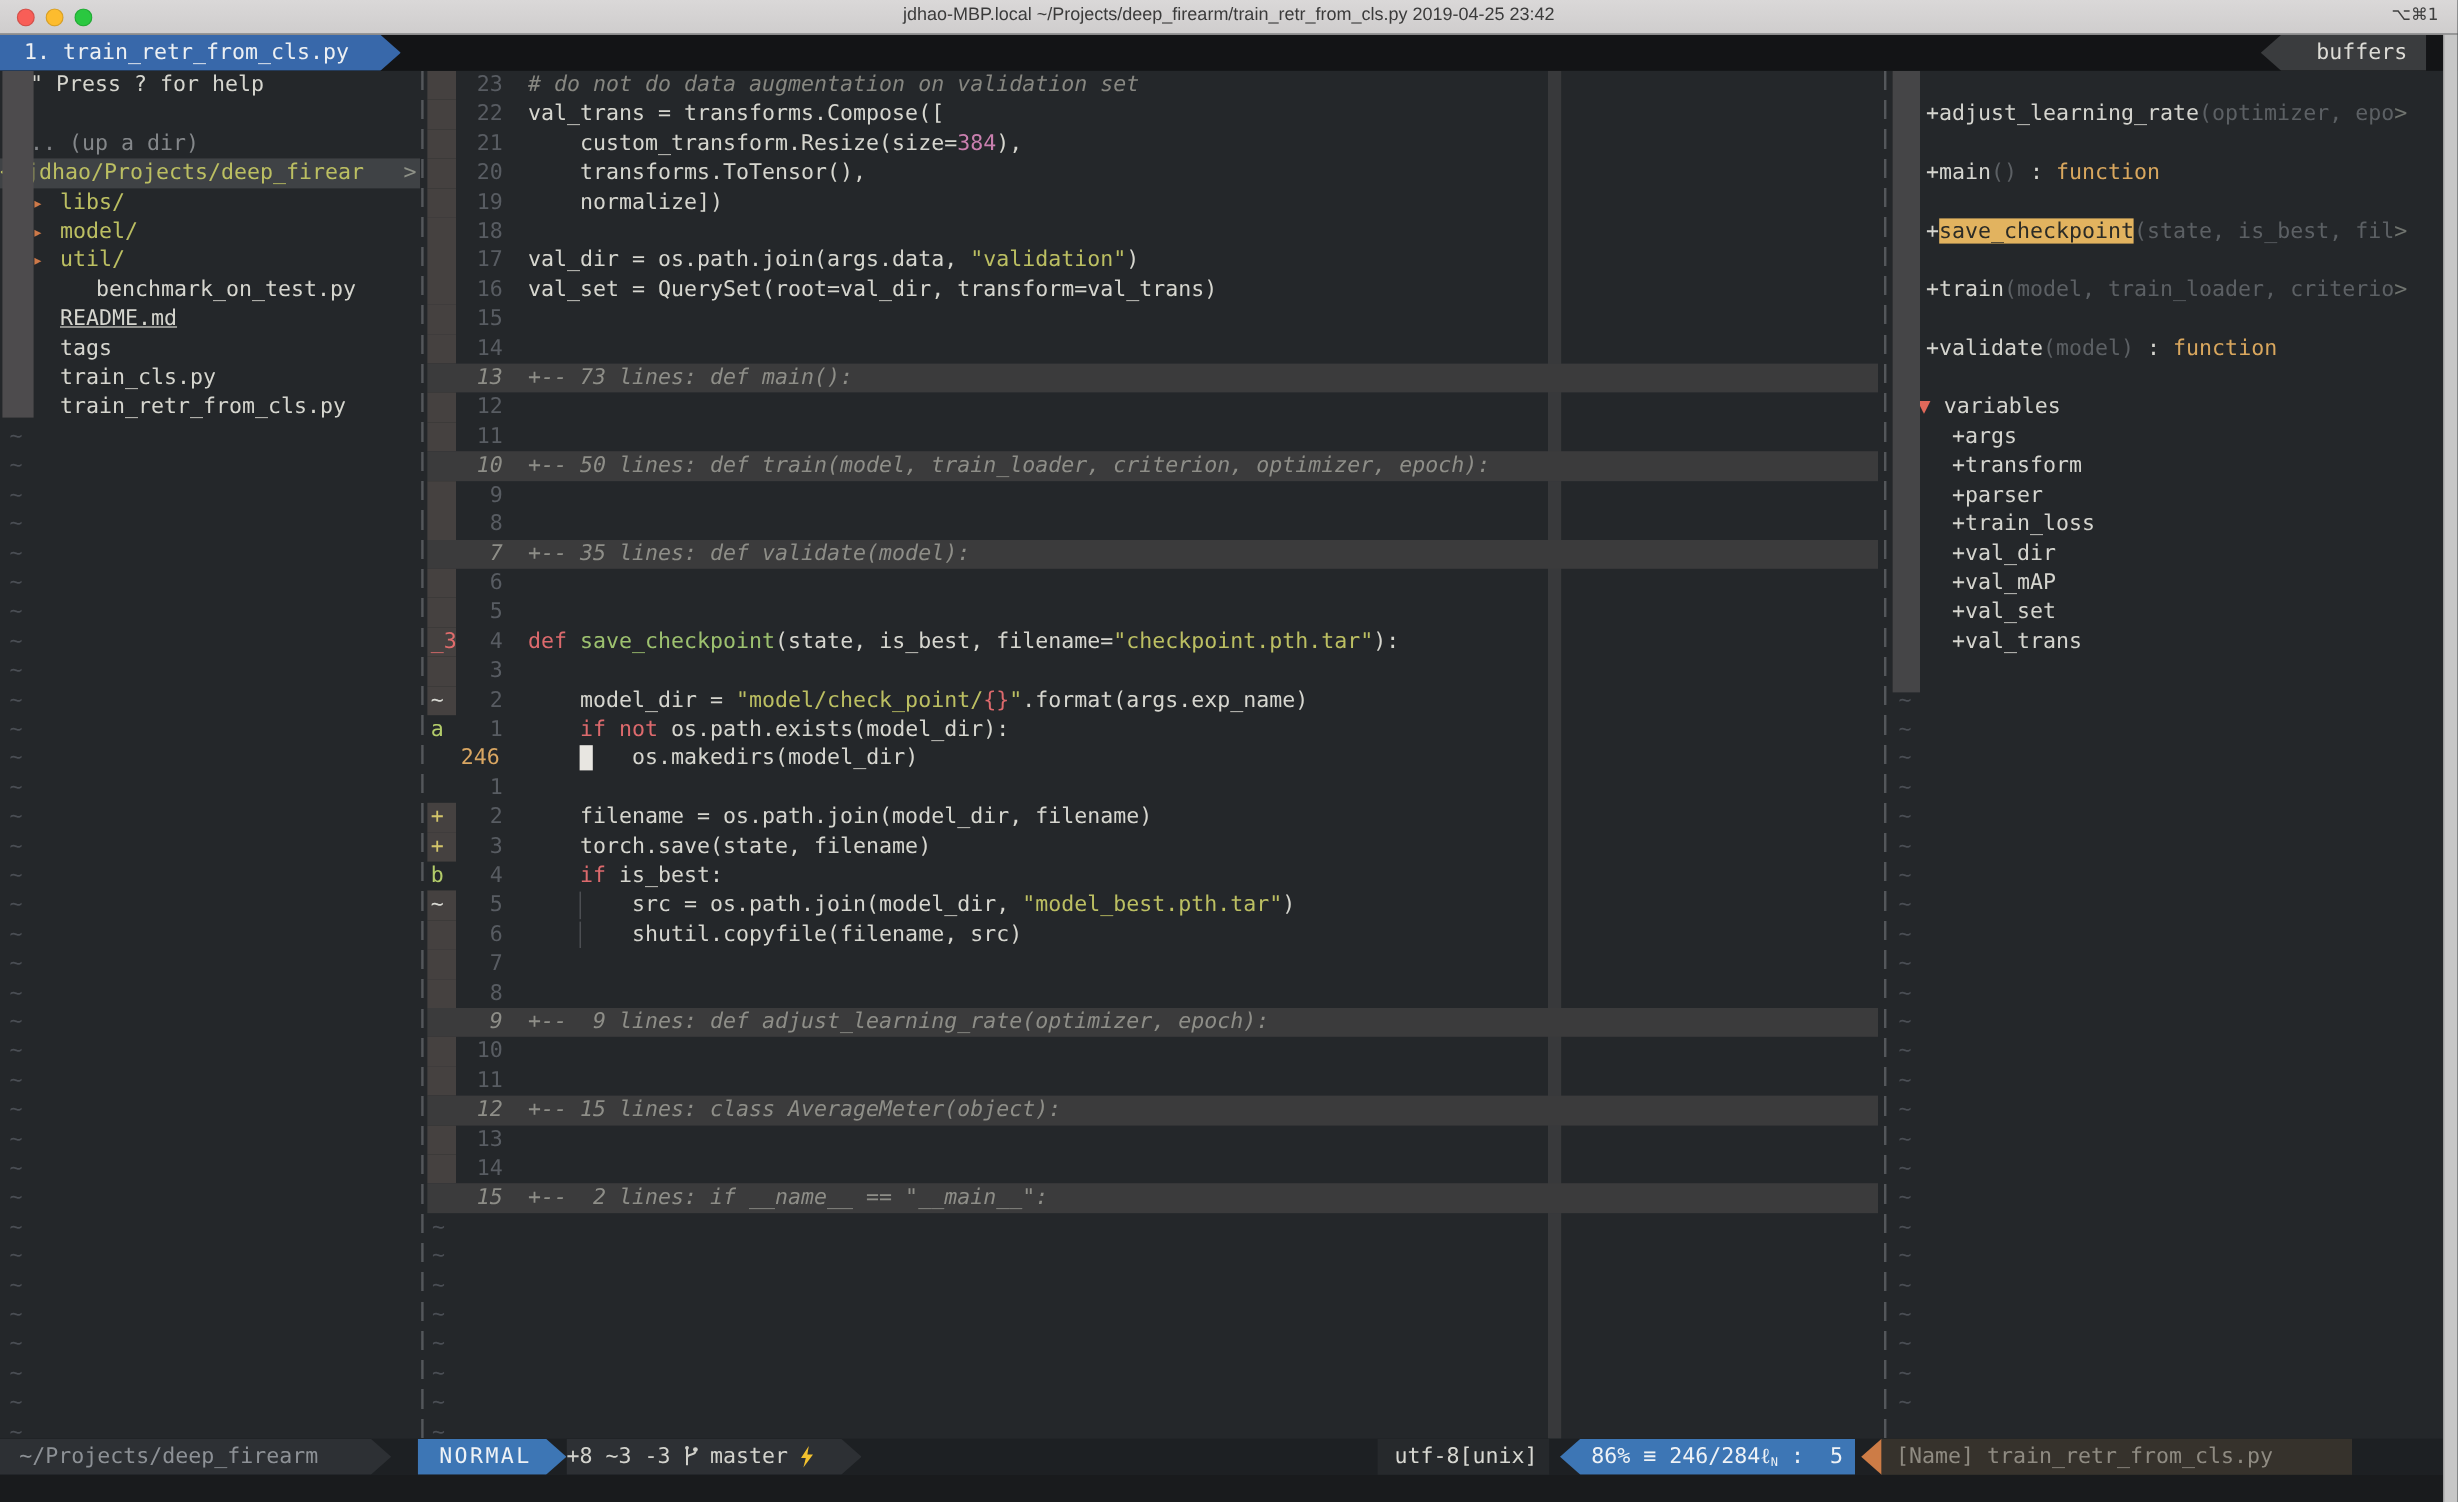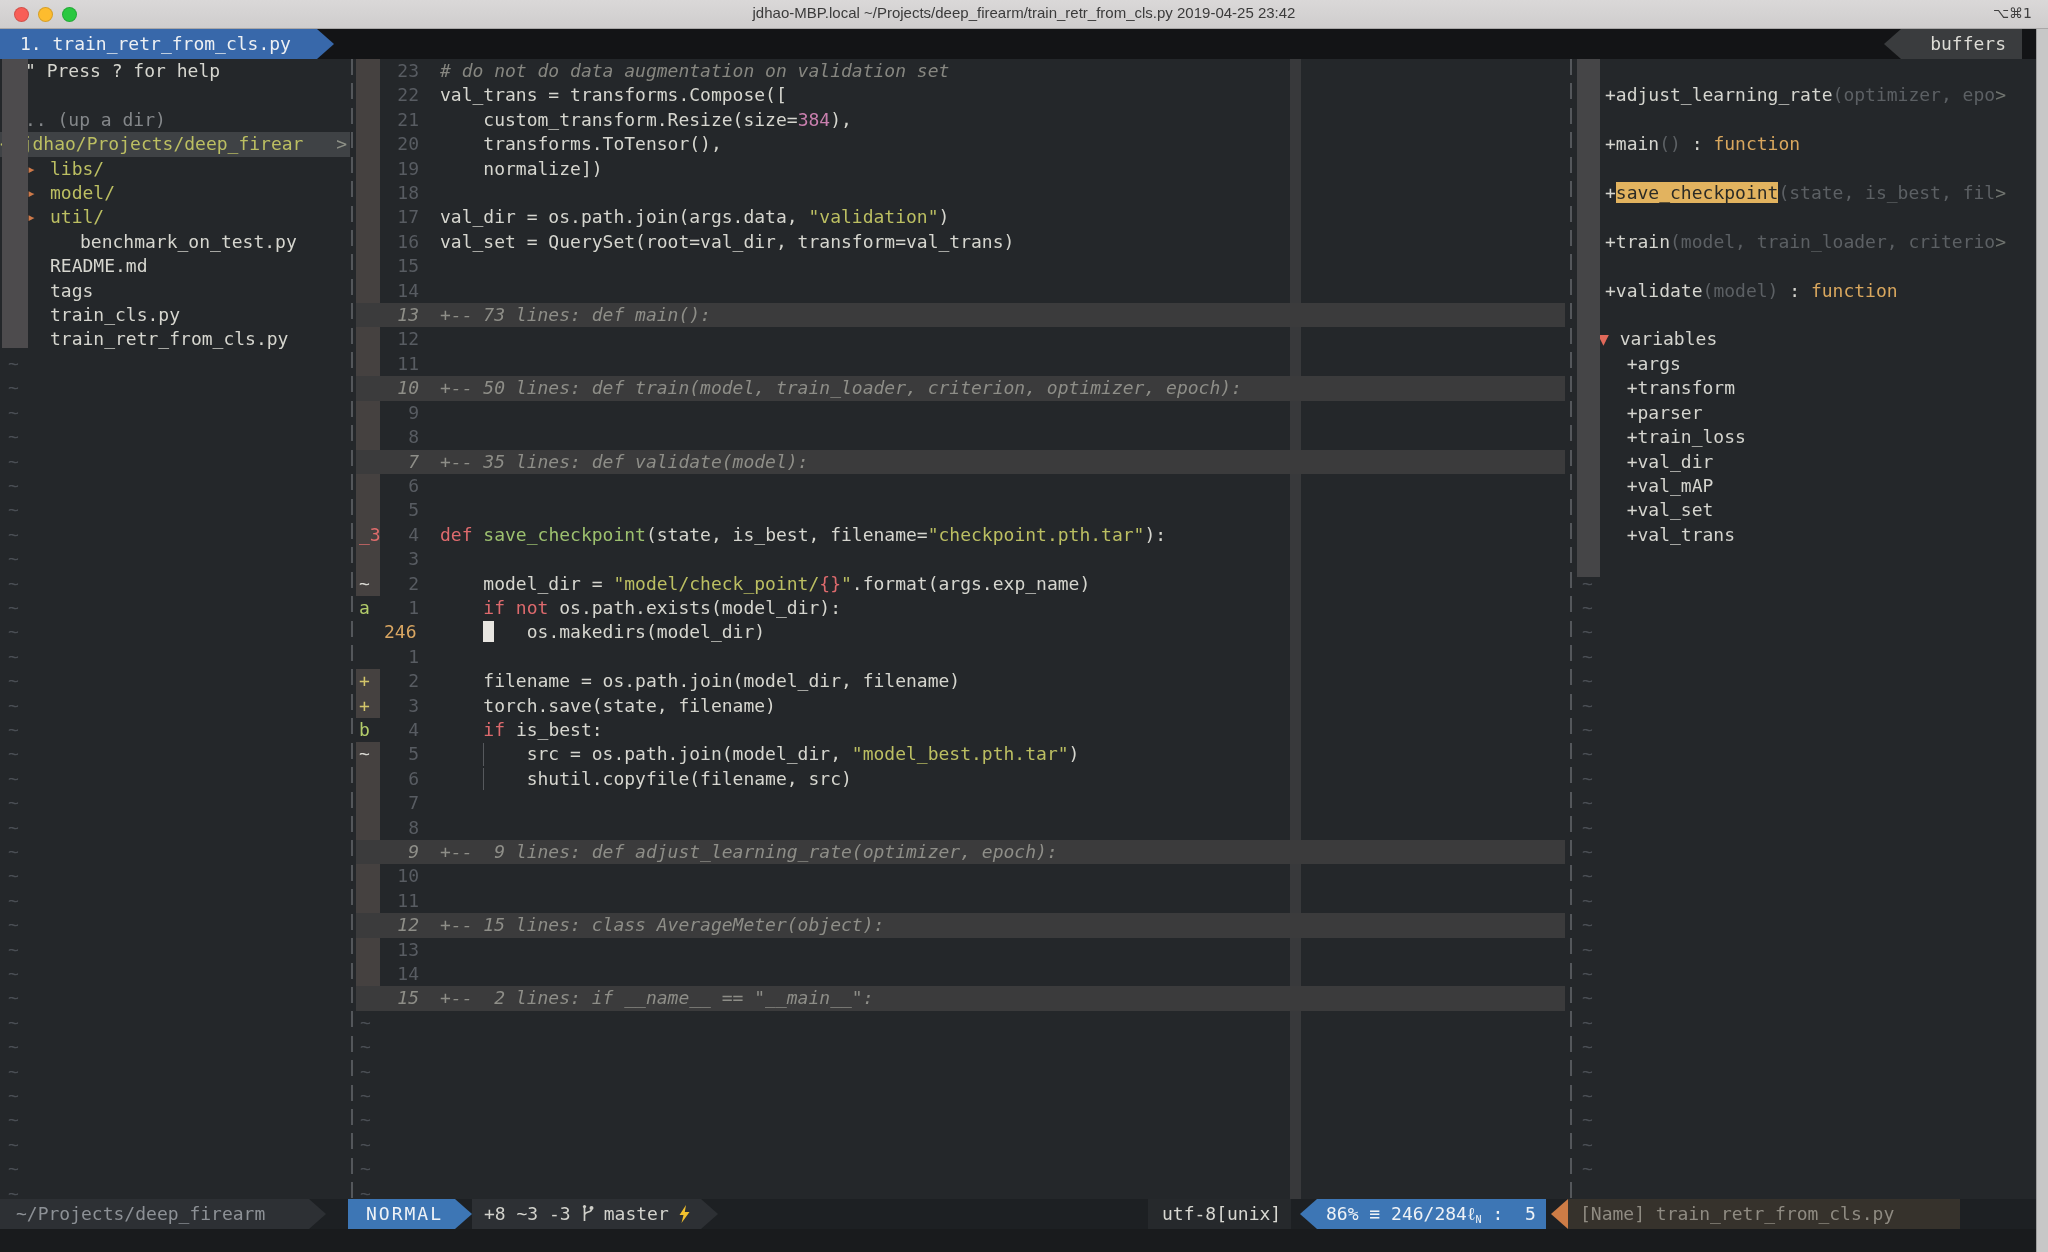--- a/index.html
+++ b/index.html
@@ -69,21 +69,21 @@
   .tag-fold{color:#e0695a}.tag-trunc{color:#70746f}
   .tag-hl{background:#e2b35f;color:#2b2b26}
   
   .statusline{position:absolute;left:0;top:1199px;width:2036px;height:30px;background:#1d2023;
     font-size:18px;line-height:30px;white-space:pre;z-index:10}
   .sl-seg{position:absolute;top:0;height:30px}
   .sl-nerd{left:0;width:326px;background:#2d3034;color:#8d9196;padding-left:16px;
     clip-path:polygon(0 0,calc(100% - 17px) 0,100% 50%,calc(100% - 17px) 100%,0 100%)}
   .sl-mode{left:348px;width:124px;background:#3d76b5;color:#eef2f6;padding-left:18px;letter-spacing:2px;
     clip-path:polygon(0 0,calc(100% - 17px) 0,100% 50%,calc(100% - 17px) 100%,0 100%)}
-  .sl-git{left:472px;width:246px;background:#2d3034;color:#d3d3cd;padding-left:12px;
+  .sl-git{left:472px;width:246px;background:#2d3034;color:#d3d3cd;padding-left:0;
     clip-path:polygon(0 0,calc(100% - 17px) 0,100% 50%,calc(100% - 17px) 100%,0 100%);
     display:flex;align-items:center;gap:9px}
   .sl-enc{position:absolute;left:1148px;top:0;height:30px;background:#26292c;color:#d8d8d2;
     padding:0 10px 0 14px}
   .sl-pos{left:1300px;width:246px;background:#3d76b5;color:#eef2f6;padding-left:26px;
     clip-path:polygon(0 50%,17px 0,100% 0,100% 100%,17px 100%)}
   .lnN{font-size:10px;vertical-align:-3px}
   .sl-orange-arrow{position:absolute;left:1551px;top:0;width:0;height:0;
     border-top:15px solid rgba(0,0,0,0);border-bottom:15px solid rgba(0,0,0,0);
     border-right:17px solid #cd7c46}
@@ -114,21 +114,21 @@
   <div class="pane" id="nerdtree">
     <div id="nt-rows">
         <div class="nt-row"><span class="nt-label nt-file" style="margin-left: 25px;">" Press ? for help</span></div>
         <div class="nt-row"><span class="nt-label nt-file" style="margin-left: 25px;"></span></div>
         <div class="nt-row"><span class="nt-label nt-dim" style="margin-left: 25px;">.. (up a dir)</span></div>
         <div class="nt-row nt-sel"><span class="nt-label nt-dir" style="">&lt;/jdhao/Projects/deep_firear</span><span class="nt-trunc">&gt;</span></div>
         <div class="nt-row"><span class="nt-arrow">▸</span><span class="nt-label nt-dir" style="margin-left: 50px;">libs/</span></div>
         <div class="nt-row"><span class="nt-arrow">▸</span><span class="nt-label nt-dir" style="margin-left: 50px;">model/</span></div>
         <div class="nt-row"><span class="nt-arrow">▸</span><span class="nt-label nt-dir" style="margin-left: 50px;">util/</span></div>
         <div class="nt-row"><span class="nt-label nt-file" style="margin-left: 80px;">benchmark_on_test.py</span></div>
-        <div class="nt-row"><span class="nt-label nt-file" style="margin-left: 50px;">README.md</span></div>
+        <div class="nt-row"><span class="nt-label nt-file" style="margin-left: 50px; text-decoration: underline;">README.md</span></div>
         <div class="nt-row"><span class="nt-label nt-file" style="margin-left: 50px;">tags</span></div>
         <div class="nt-row"><span class="nt-label nt-file" style="margin-left: 50px;">train_cls.py</span></div>
         <div class="nt-row"><span class="nt-label nt-file" style="margin-left: 50px;">train_retr_from_cls.py</span></div>
         <div class="nt-row"><span class="tilde" style="margin-left: 8px;">~</span></div>
         <div class="nt-row"><span class="tilde" style="margin-left: 8px;">~</span></div>
         <div class="nt-row"><span class="tilde" style="margin-left: 8px;">~</span></div>
         <div class="nt-row"><span class="tilde" style="margin-left: 8px;">~</span></div>
         <div class="nt-row"><span class="tilde" style="margin-left: 8px;">~</span></div>
         <div class="nt-row"><span class="tilde" style="margin-left: 8px;">~</span></div>
         <div class="nt-row"><span class="tilde" style="margin-left: 8px;">~</span></div>

